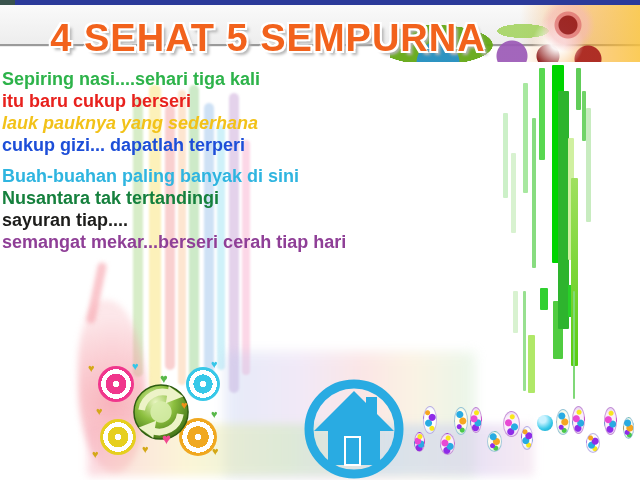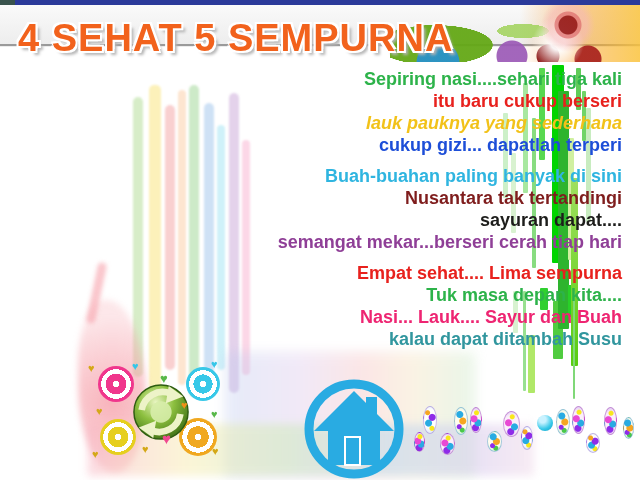--- a/index.html
+++ b/index.html
@@ -7,21 +7,21 @@
        font-family:"Liberation Sans",sans-serif;}
   #slide{position:relative;width:640px;height:480px;background:#fff;overflow:hidden;}
 
   
   .top-bar{position:absolute;left:0;top:0;width:640px;height:5px;background:#2b3a9a;}
   .top-corner{position:absolute;left:0;top:0;width:15px;height:5px;background:#39534d;}
 
   
   .banner{position:absolute;left:0;top:5px;width:640px;height:39px;
           background:linear-gradient(180deg,#fafafa,#ededed);
-          box-shadow:0 2px 0 #9a9a9a,0 3px 0 #ececec;}
+          box-shadow:0 2px 0 #9a9a9a,0 3px 0 #ececec;text-align:center;}
   .banner-bubbles{position:absolute;right:0;top:0;width:250px;height:57px;
     background-image:
       radial-gradient(circle at 178px 20px, rgba(150,25,25,.92) 0 9px, rgba(225,120,120,.85) 10px 13px, rgba(246,184,184,.55) 14px 19px, rgba(255,225,225,0) 27px),
       radial-gradient(circle at 168px 38px, rgba(255,255,255,.95) 0 7px, rgba(255,255,255,0) 26px),
       radial-gradient(circle at 158px 51px, rgba(142,27,27,.95) 0 11px, rgba(142,27,27,0) 12px),
       radial-gradient(circle at 198px 54px, rgba(170,38,32,.95) 0 13px, rgba(170,38,32,0) 14px),
       radial-gradient(circle at 122px 51px, rgba(155,89,182,.92) 0 15px, rgba(155,89,182,0) 16px),
       radial-gradient(circle at 48px 58px, rgba(42,146,202,.95) 0 21px, rgba(42,146,202,0) 22px),
       radial-gradient(26px 7px at 133px 26px, rgba(160,210,90,.85) 0 99%, rgba(160,210,90,0) 100%),
       radial-gradient(58px 20px at 45px 40px, rgba(100,168,22,.95) 0 99%, rgba(100,168,22,0) 100%),
@@ -41,21 +41,21 @@
   .wash-bottom{position:absolute;left:88px;top:424px;width:446px;height:52px;opacity:.5;filter:blur(4px);
       background:linear-gradient(90deg,#f8b4c4,#f8ecb0 22%,#cdeab8 45%,#b8d8f0 68%,#d8c8ec 88%,#f0d8e8);}
   .wash-home{position:absolute;left:225px;top:352px;width:250px;height:126px;opacity:.35;filter:blur(6px);
       background:linear-gradient(90deg,#b9c8ee,#d9c2ea 30%,#f4b9b9 55%,#f3dcb2 75%,#c3e6c0);}
 
   
   .streaks{position:absolute;left:500px;top:63px;width:100px;height:335px;}
   .streaks i{position:absolute;display:block;border-radius:1px;}
 
   
-  .lyrics{position:absolute;left:2px;top:68px;width:620px;text-align:right;}
+  .lyrics{position:absolute;left:2px;top:68px;width:620px;text-align:left;}
   .stanza{margin-bottom:9px;}
   .line{font-size:18px;font-weight:bold;line-height:22px;white-space:nowrap;}
 
   
   .target{position:absolute;border-radius:50%;}
   .heart{position:absolute;font-size:11px;line-height:1;}
   .orb{position:absolute;left:132px;top:383px;width:58px;height:58px;}
 
   
   .home-btn{position:absolute;left:302px;top:377px;width:104px;height:104px;cursor:pointer;border:0;background:none;padding:0;}
@@ -138,29 +138,23 @@
 
   <div class="lyrics">
     <div class="stanza">
       <div class="line" style="color: rgb(45, 179, 74);">Sepiring nasi....sehari tiga kali</div>
       <div class="line" style="color: rgb(232, 33, 29);">itu baru cukup berseri</div>
       <div class="line" style="color: rgb(242, 194, 25); font-style: italic;">lauk pauknya yang sederhana</div>
       <div class="line" style="color: #1d4ed8;">cukup gizi... dapatlah terperi</div>
     </div>
     <div class="stanza">
       <div class="line" style="color: rgb(47, 181, 224);">Buah-buahan paling banyak di sini</div>
-      <div class="line" style="color: #7f1d1d;">Nusantara tak tertandingi</div>
-      <div class="line" style="color: rgb(29, 29, 27);">sayuran dapat....</div>
+      <div class="line" style="color: #15803d;">Nusantara tak tertandingi</div>
+      <div class="line" style="color: rgb(29, 29, 27);">sayuran tiap....</div>
       <div class="line" style="color: rgb(143, 63, 151);">semangat mekar...berseri cerah tiap hari</div>
-    </div>
-    <div class="stanza">
-      <div class="line" style="color: rgb(232, 33, 29);">Empat sehat.... Lima sempurna</div>
-      <div class="line" style="color: rgb(45, 179, 74);">Tuk masa depan kita....</div>
-      <div class="line" style="color: rgb(238, 37, 114);">Nasi... Lauk.... Sayur dan Buah</div>
-      <div class="line" style="color: rgb(49, 150, 158);">kalau dapat ditambah Susu</div>
     </div>
   </div>
 
   <div class="target" style="left:98px;top:366px;width:36px;height:36px;background:radial-gradient(circle,#fff 0 13%,#f0368c 13% 40%,#fff 40% 58%,#f0368c 58% 86%,rgba(255,255,255,0) 87%)"></div>
   <div class="target" style="left:186px;top:367px;width:34px;height:34px;background:radial-gradient(circle,#fff 0 13%,#38c8e8 13% 40%,#fff 40% 58%,#38c8e8 58% 86%,rgba(255,255,255,0) 87%)"></div>
   <div class="target" style="left:100px;top:419px;width:36px;height:36px;background:radial-gradient(circle,#fff 0 13%,#e6cf1e 13% 40%,#fff 40% 58%,#e6cf1e 58% 86%,rgba(255,255,255,0) 87%)"></div>
   <div class="target" style="left:179px;top:418px;width:38px;height:38px;background:radial-gradient(circle,#fff 0 13%,#f0a820 13% 40%,#fff 40% 58%,#f0a820 58% 86%,rgba(255,255,255,0) 87%)"></div>
 
   <svg class="orb" viewBox="0 0 60 60">
     <defs>

